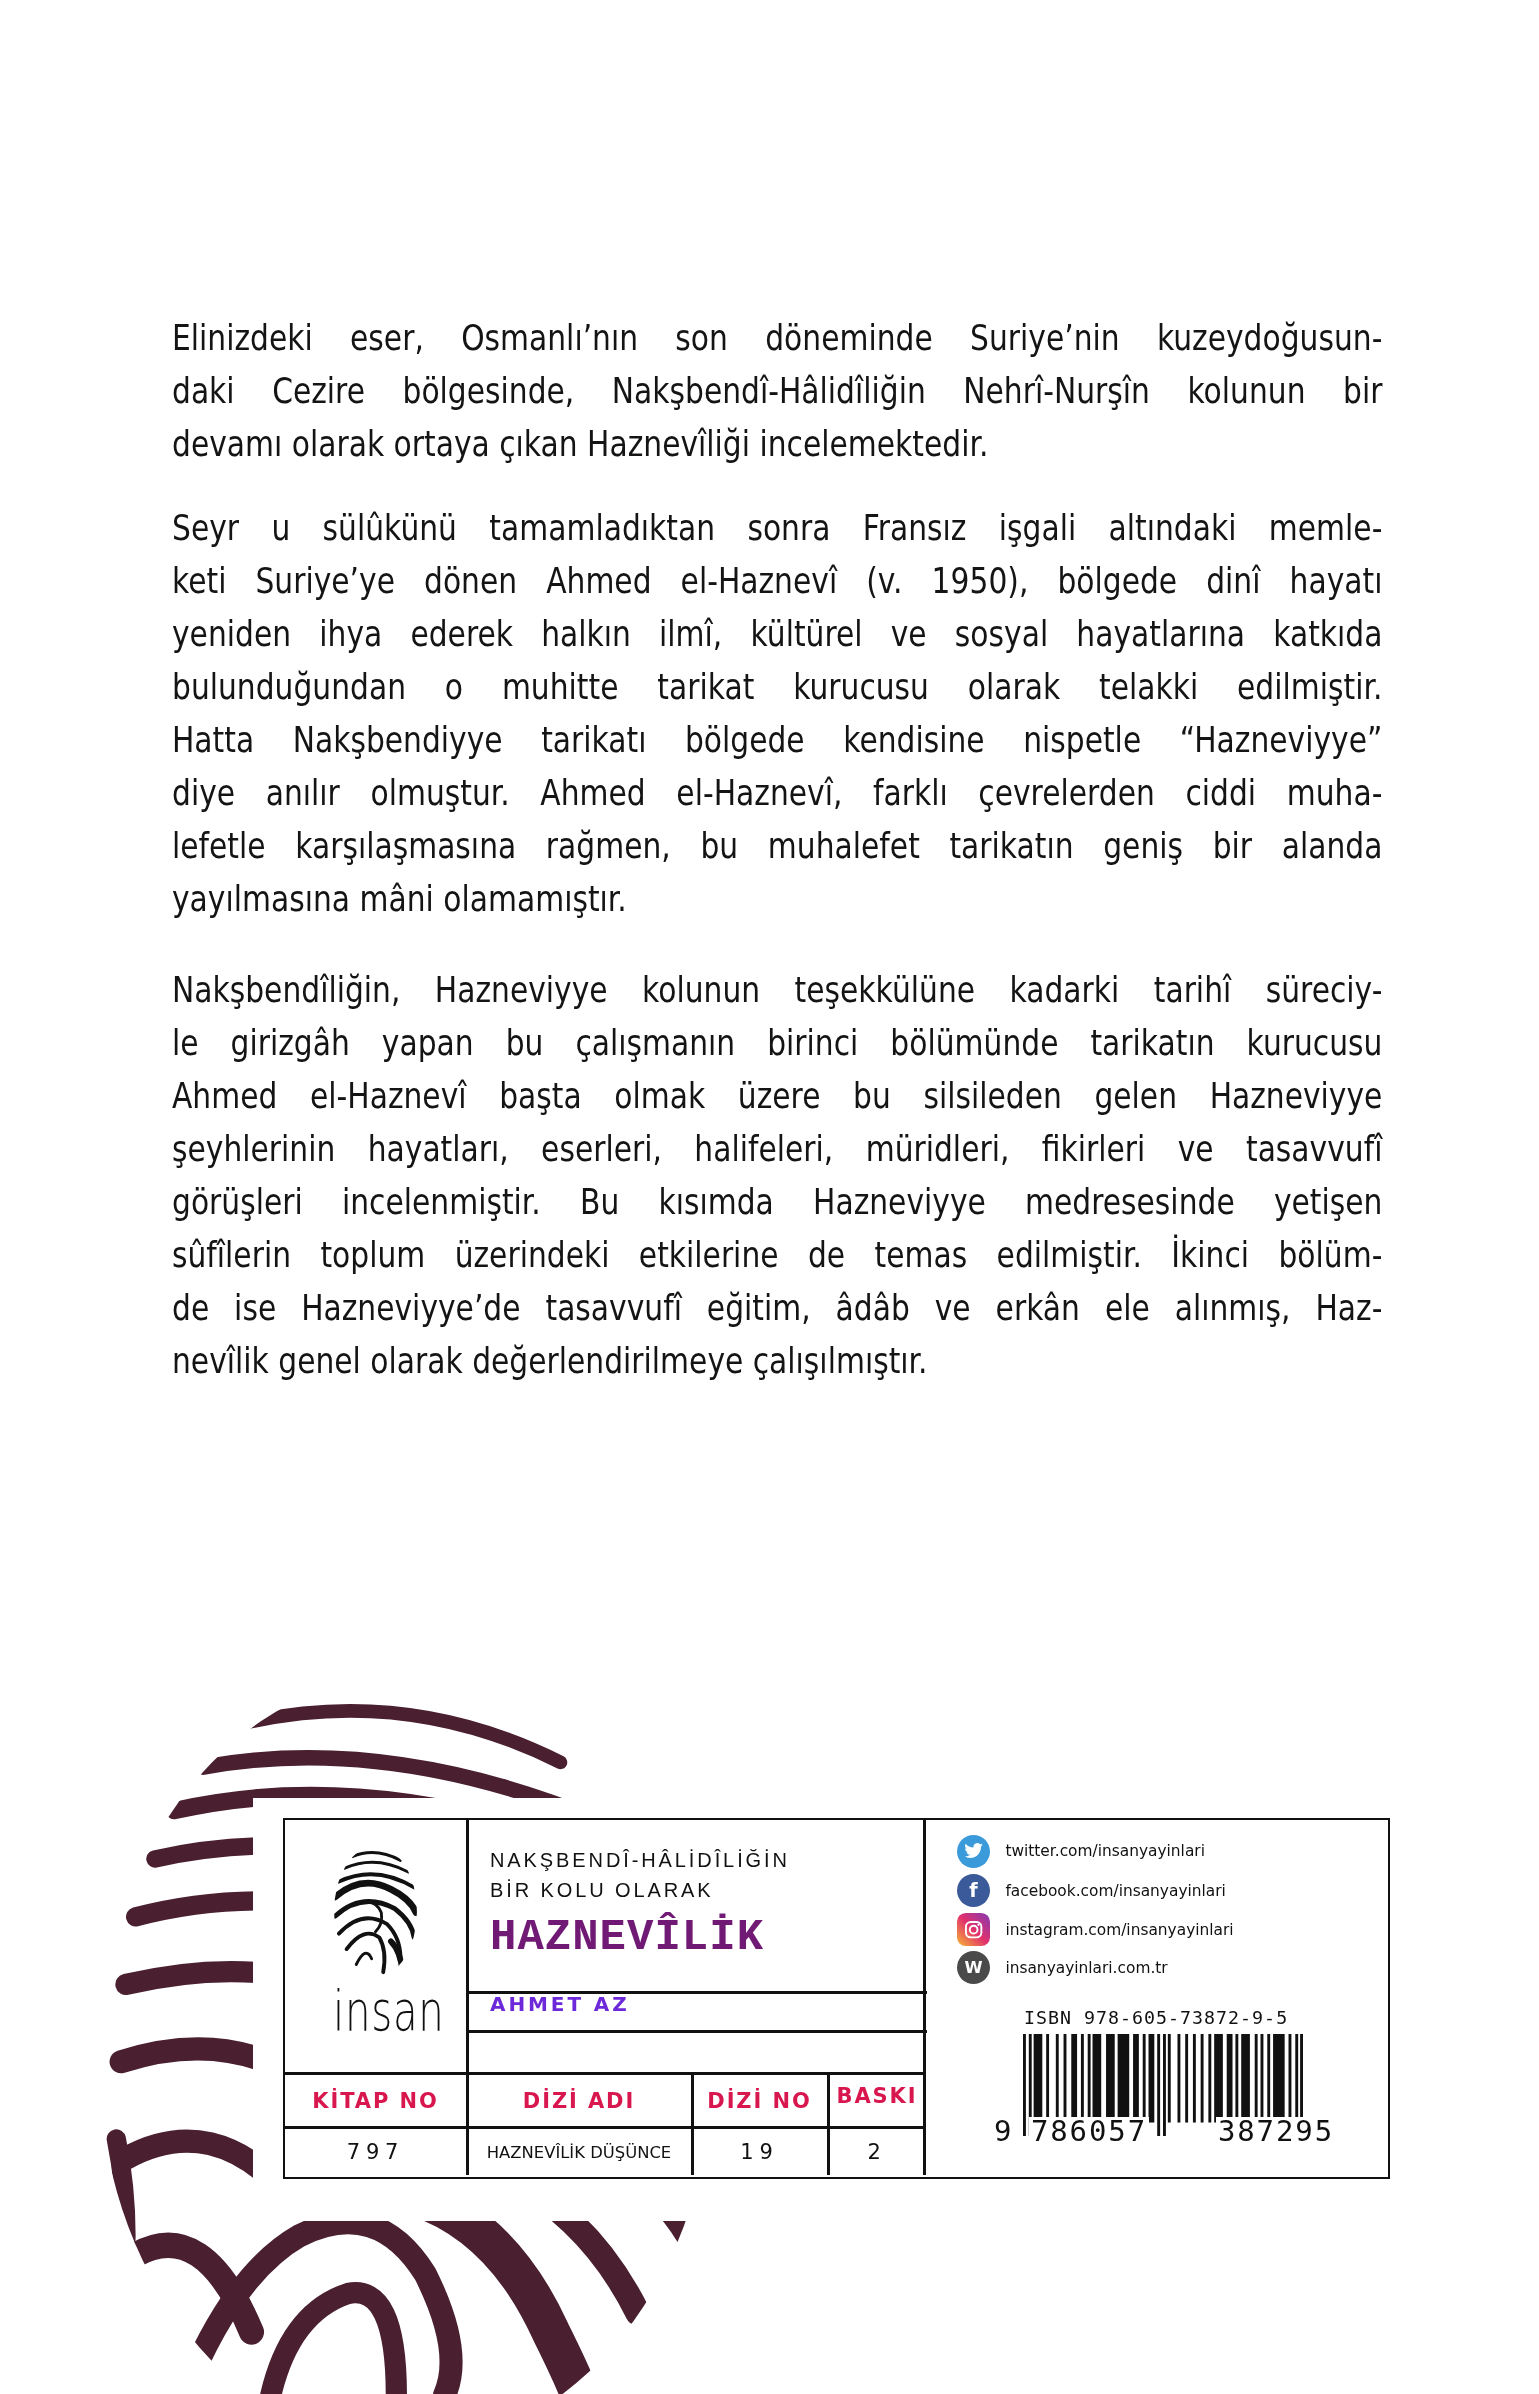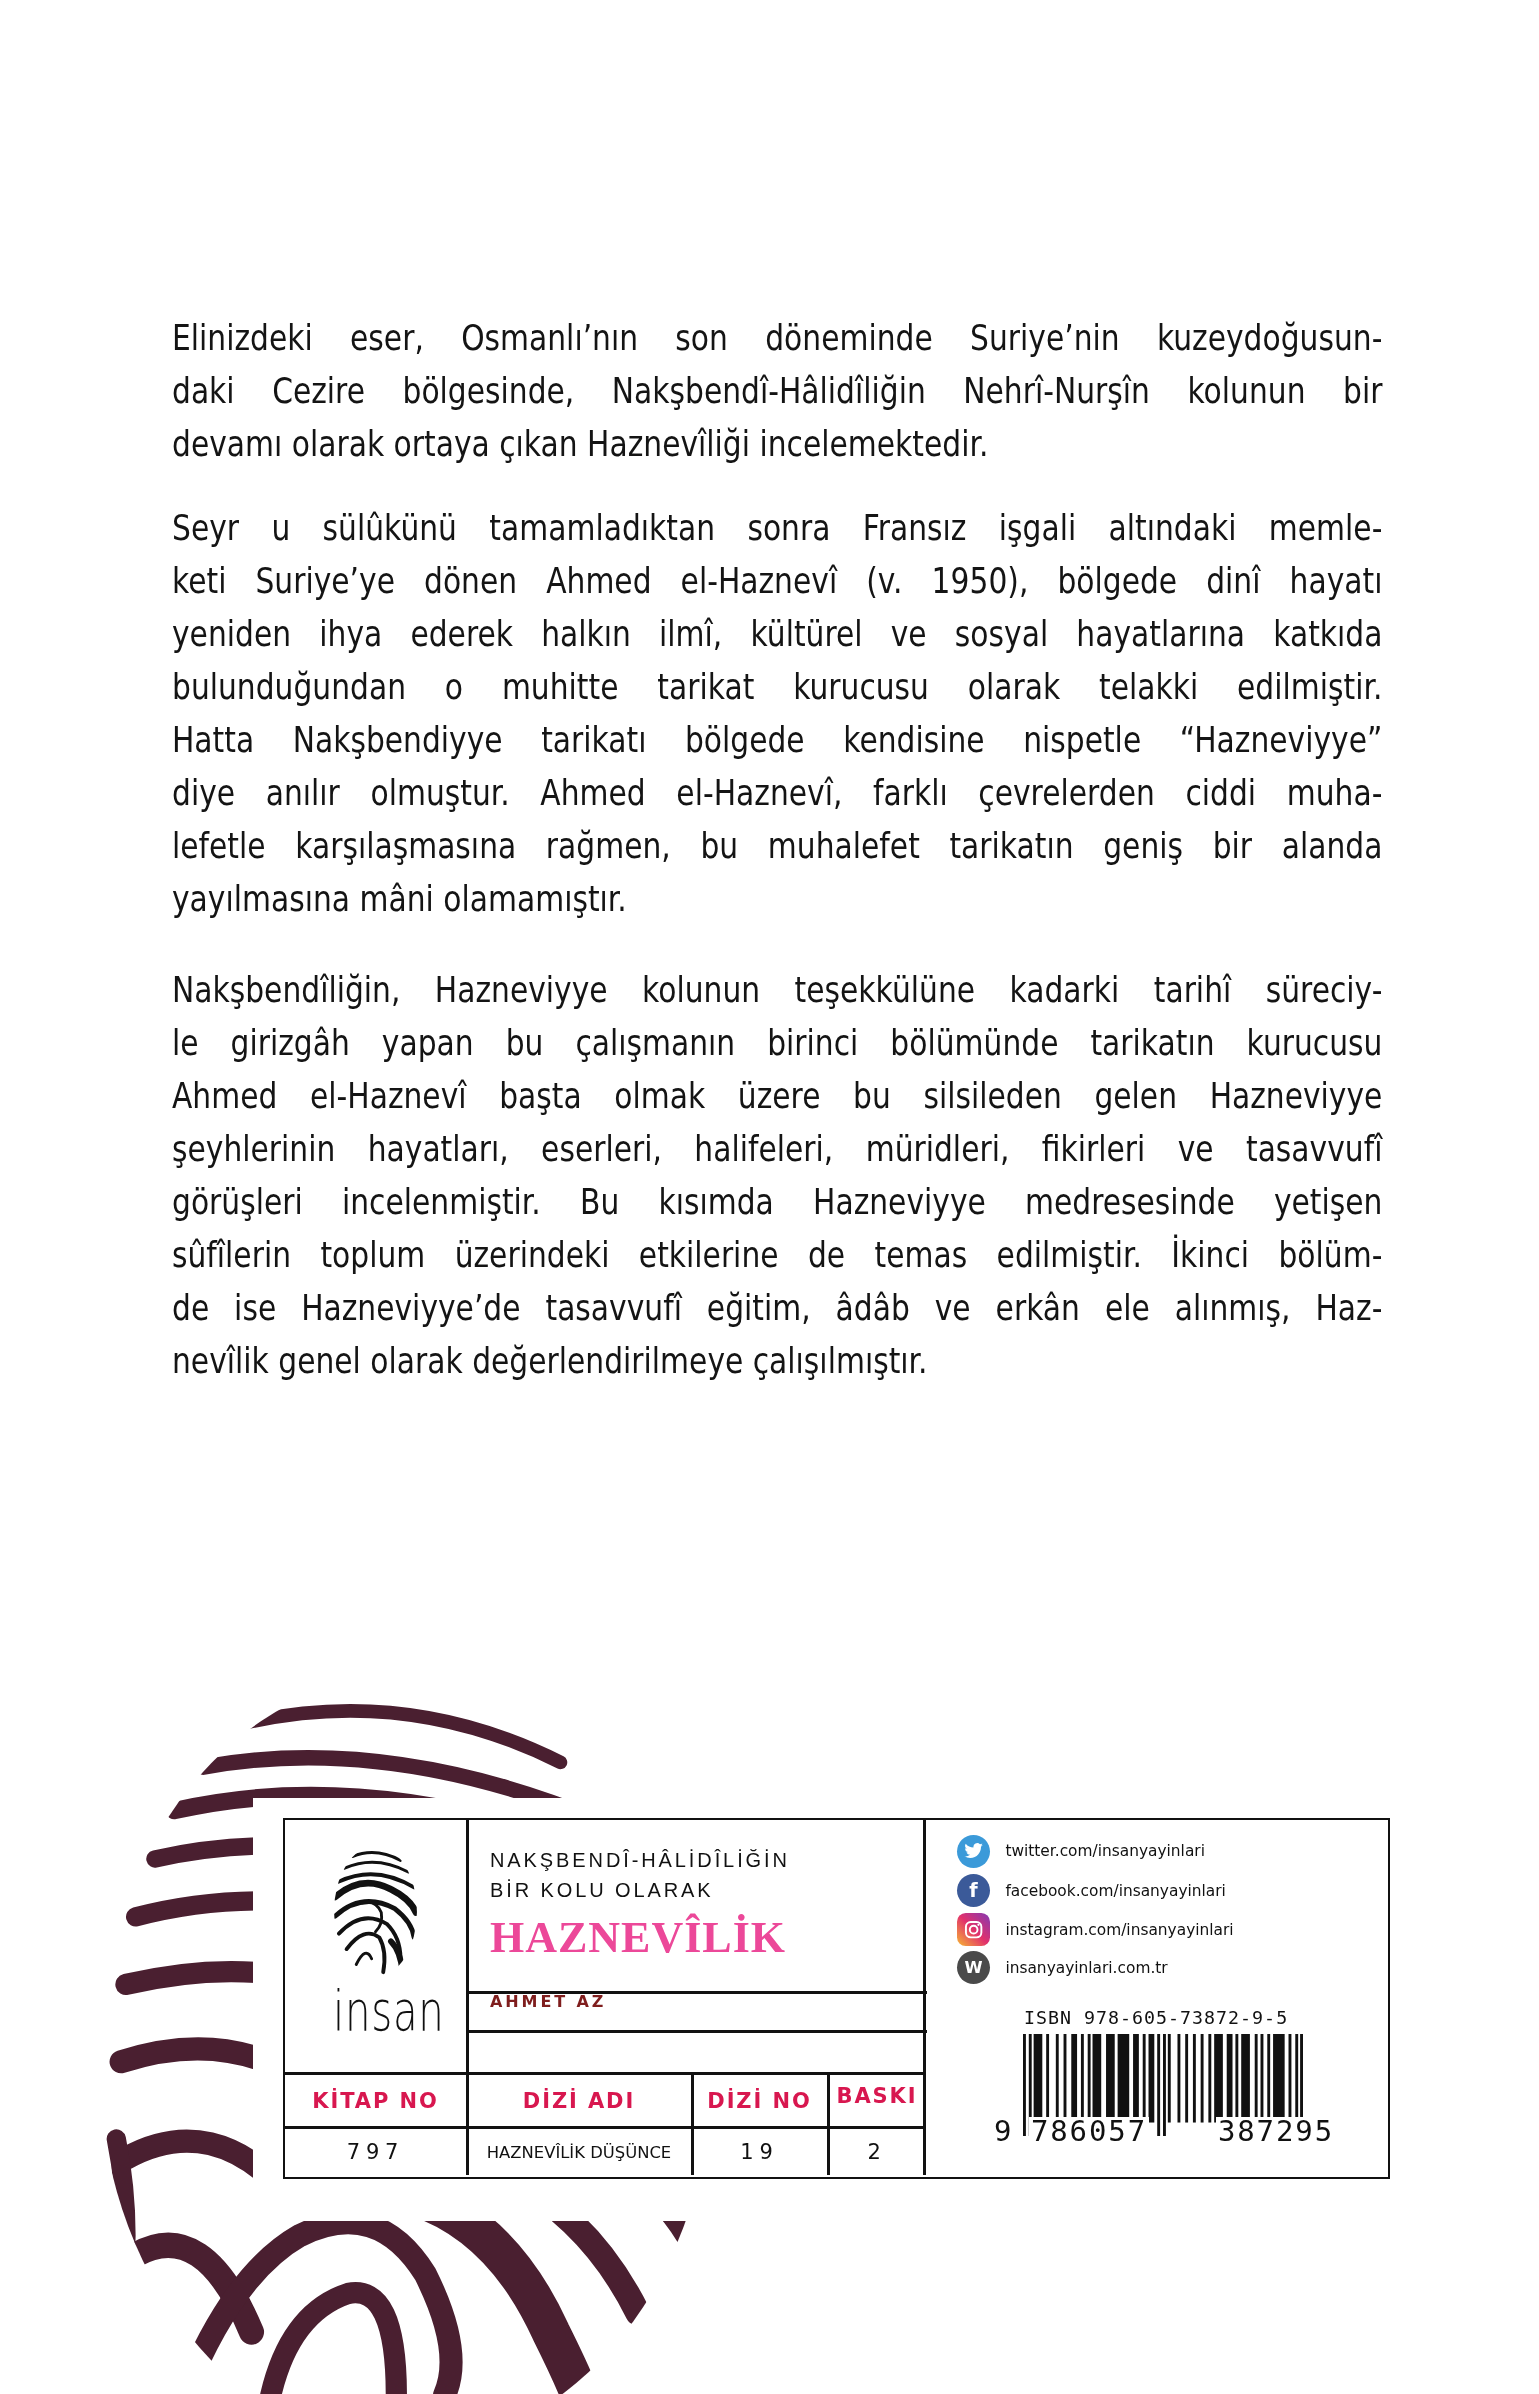--- a/index.html
+++ b/index.html
@@ -28,24 +28,24 @@
   .vline { position: absolute; background: #111; width: 2.9px; }
   .hline { position: absolute; background: #111; height: 2.9px; }
 
   .logo-print { position: absolute; left: 48px; top: 25px; width: 85px; height: 133px; }
   .logo-word { position: absolute; left: 48px; top: 164px; width: 97px; height: 54px;
                font-family: "DejaVu Sans", sans-serif; font-size: 56px; line-height: 54px;
                letter-spacing: 1px; transform: scaleX(0.72); transform-origin: 0 0; color: #111; font-weight: 300; }
 
   .subtitle { position: absolute; left: 205px; font-family: Liberation Sans, sans-serif;
               font-size: 20px; letter-spacing: 2.9px; color: #111; white-space: nowrap; }
-  .title { position: absolute; left: 205px; top: 92px; font-family: Liberation Serif, serif;
-           font-weight: bold; font-size: 44px; letter-spacing: 1px; color: #ec4899; white-space: nowrap; }
+  .title { position: absolute; left: 205px; top: 92px; font-family: Liberation Mono, monospace;
+           font-weight: bold; font-size: 44px; letter-spacing: 1px; color: #701a75; white-space: nowrap; }
   .author { position: absolute; left: 205px; top: 172px; font-family: "DejaVu Sans", sans-serif;
-            font-weight: bold; font-size: 16px; letter-spacing: 2.9px; color: #7f1d1d; white-space: nowrap; }
+            font-weight: bold; font-size: 20px; letter-spacing: 2.9px; color: #6d28d9; white-space: nowrap; }
 
   .cell { position: absolute; display: flex; align-items: center; justify-content: center;
           white-space: nowrap; }
   .hdr { font-family: "DejaVu Sans", sans-serif; font-weight: bold; font-size: 21px; letter-spacing: 1.9px; color: #d8174f; }
   .val { font-family: "DejaVu Sans", sans-serif; font-size: 21px; letter-spacing: 5.8px; color: #111; }
   .val.small { font-size: 16.4px; letter-spacing: 0; }
 
   .social { position: absolute; left: 672px; display: flex; align-items: center; height: 35px; }
   .social .ic { width: 33px; height: 33px; border-radius: 50%; display: flex; align-items: center; justify-content: center;
                 color: #fff; font-family: "DejaVu Sans", sans-serif; font-weight: bold; font-size: 19.3px; }

